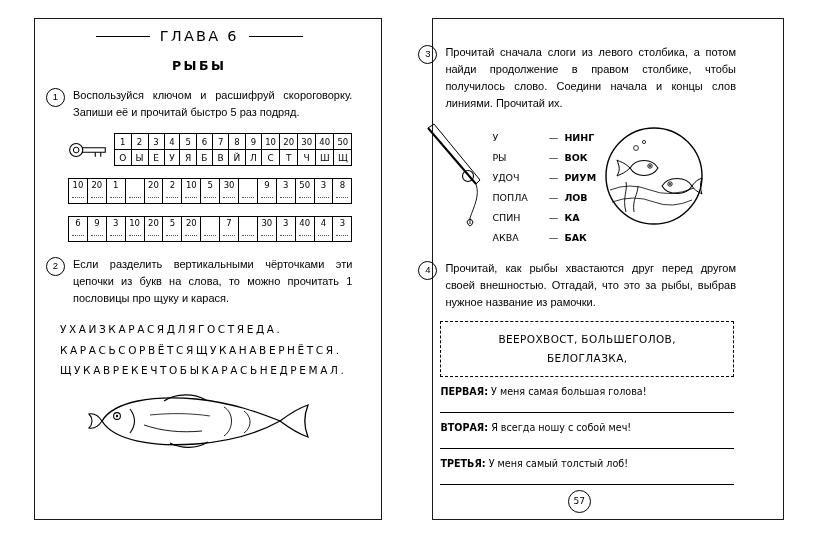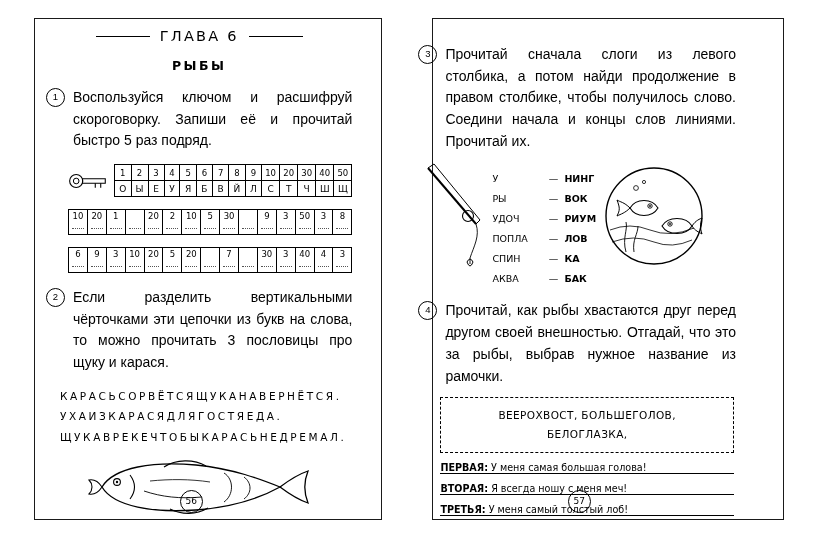--- a/index.html
+++ b/index.html
@@ -87,21 +87,21 @@
     height: 17px;
     border: 1px solid #000;
     border-radius: 50%;
     font-size: 9.5px;
     line-height: 16px;
     text-align: center;
     margin-right: 8px;
     margin-top: 1px;
   }
   .task-text {
-    font-size: 14px;
+    font-size: 11px;
     line-height: 1.55;
     text-align: justify;
     flex: 1 1 auto;
   }
 
   
   .key-row {
     display: flex;
     align-items: center;
     margin-top: 12px;
@@ -233,21 +233,21 @@
     font-family: "DejaVu Sans", sans-serif;
     line-height: 1.75;
     letter-spacing: 0.4px;
   }
 
   .answer-line {
     margin-left: 22px;
     margin-right: 2px;
     margin-top: 9px;
     border-bottom: 1px solid #000;
-    padding-bottom: 0;
+    padding-bottom: 15px;
     font-size: 9.6px;
     font-family: "DejaVu Sans", sans-serif;
   }
   .answer-line b { font-weight: bold; }
 </style>
 </head>
 <body>
 
 <div class="spread">
 
@@ -346,26 +346,26 @@
         <div class="cell"></div>
         <div class="cell">30</div>
         <div class="cell">3</div>
         <div class="cell">40</div>
         <div class="cell">4</div>
         <div class="cell">3</div>
       </div>
 
       <div class="task">
         <div class="task-num">2</div>
-        <div class="task-text">Если разделить вертикальными чёрточками эти цепочки из букв на слова, то можно прочитать 3 пословицы про щуку и карася.</div>
+        <div class="task-text">Если разделить вертикальными чёрточками эти цепочки из букв на слова, то можно прочитать 1 пословицы про щуку и карася.</div>
       </div>
 
       <div class="chain">
+        <div>УХАИЗКАРАСЯДЛЯГОСТЯЕДА.</div>
         <div>КАРАСЬСОРВЁТСЯЩУКАНАВЕРНЁТСЯ.</div>
-        <div>УХАИЗКАРАСЯДЛЯГОСТЯЕДА.</div>
         <div>ЩУКАВРЕКЕЧТОБЫКАРАСЬНЕДРЕМАЛ.</div>
       </div>
 
       <div class="pike-wrap">
         <svg width="230" height="62" viewBox="0 0 230 62">
           <path d="M18 34 C30 14, 70 8, 112 12 C150 16, 176 26, 196 34 C178 44, 150 54, 112 57 C70 60, 30 54, 18 34 Z" fill="none" stroke="#000" stroke-width="1.3"></path>
           <path d="M196 34 C204 28, 212 22, 224 18 C220 28, 220 40, 224 50 C212 46, 204 40, 196 34 Z" fill="none" stroke="#000" stroke-width="1.3"></path>
           <path d="M18 34 C14 28, 10 26, 5 27 C9 31, 9 37, 5 41 C10 42, 14 40, 18 34 Z" fill="none" stroke="#000" stroke-width="1.1"></path>
           <path d="M46 22 C52 30, 52 38, 46 46" fill="none" stroke="#000" stroke-width="1.1"></path>
           <circle cx="33" cy="29" r="3.4" fill="none" stroke="#000" stroke-width="1.1"></circle>
@@ -374,23 +374,20 @@
           <path d="M86 56 C98 62, 112 62, 124 55" fill="none" stroke="#000" stroke-width="1.1"></path>
           <path d="M60 38 C78 44, 96 46, 118 44" fill="none" stroke="#000" stroke-width="0.9"></path>
           <path d="M66 28 C86 26, 106 26, 126 29" fill="none" stroke="#000" stroke-width="0.8"></path>
           <path d="M140 20 C150 26, 150 42, 140 49" fill="none" stroke="#000" stroke-width="0.9"></path>
           <path d="M160 24 C168 30, 168 40, 160 46" fill="none" stroke="#000" stroke-width="0.9"></path>
         </svg>
       </div>
 
     </div>
 
-    <div class="page-num">
-      <span>56</span>
-    </div>
   </div>
 
   <div class="page page-right">
     <div class="content">
 
       <div class="task" style="margin-top:22px;">
         <div class="task-num">3</div>
         <div class="task-text">Прочитай сначала слоги из левого столбика, а потом найди продолжение в правом столбике, чтобы получилось слово. Соедини начала и концы слов линиями. Прочитай их.</div>
       </div>
 
@@ -469,21 +466,21 @@
       <div class="names-box">
         <div>ВЕЕРОХВОСТ,  БОЛЬШЕГОЛОВ,  БЕЛОГЛАЗКА,</div>
       </div>
 
       <div class="answer-line">
         <b>ПЕРВАЯ:</b>
         <span>У меня самая большая голова!</span>
       </div>
       <div class="answer-line">
         <b>ВТОРАЯ:</b>
-        <span>Я всегда ношу с меня меч!</span>
+        <span>Я всегда ношу с собой меч!</span>
       </div>
       <div class="answer-line">
         <b>ТРЕТЬЯ:</b>
         <span>У меня самый толстый лоб!</span>
       </div>
 
     </div>
 
     <div class="page-num">
       <span>57</span>

